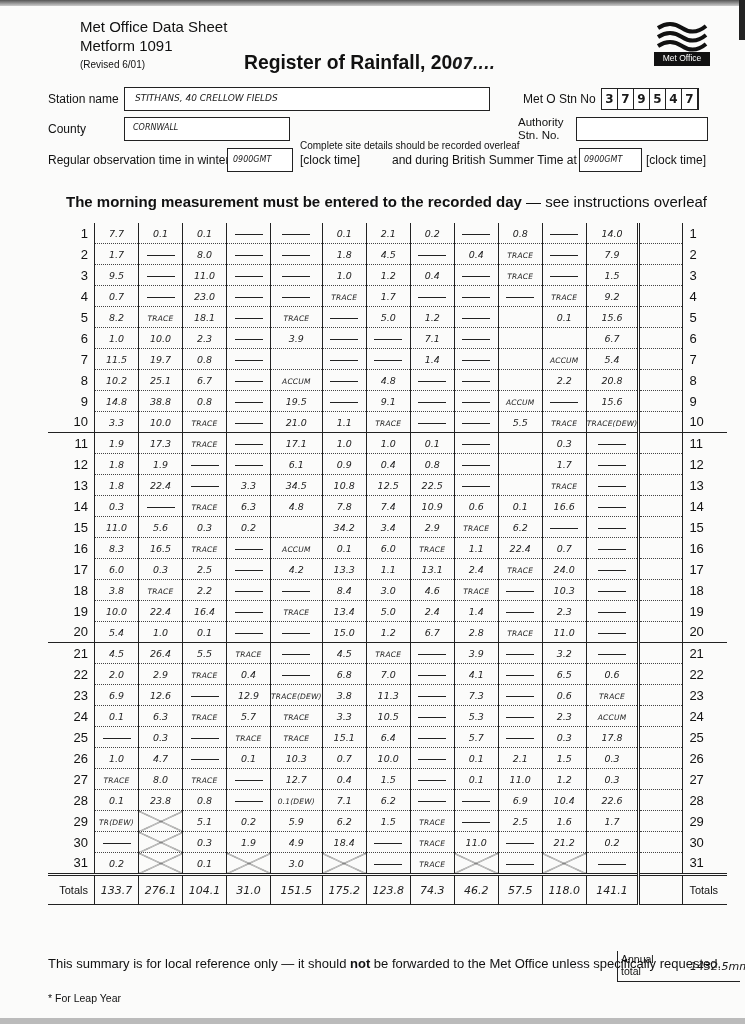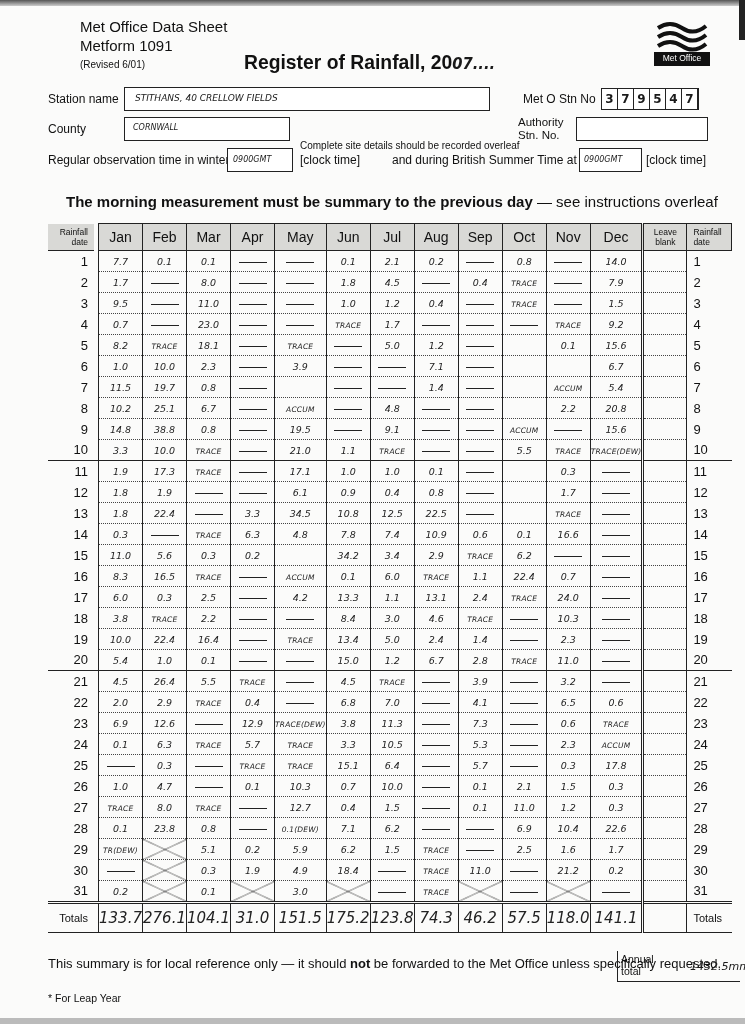--- a/index.html
+++ b/index.html
@@ -27,21 +27,21 @@
   .trace{font-size:7.5px;letter-spacing:0.2px;}
   .dash{display:inline-block;width:28px;border-top:1.5px solid #222;vertical-align:middle;}
   .xcell{background:
     linear-gradient(to top right,transparent calc(50% - 0.6px),#333 50%,transparent calc(50% + 0.6px)),
     linear-gradient(to bottom right,transparent calc(50% - 0.6px),#333 50%,transparent calc(50% + 0.6px));}
   .hcell{background:#d9d9d6;height:26px;font-size:14px;border:1px solid #222;}
   .ucell{background:#d9d9d6;height:18px;font-size:13px;border:1px solid #222;}
   .leave{width:42px;border-left:3px double #222;border-right:1px solid #222;border-bottom:1px dotted #444;}
   .rdate{width:38px;text-align:left !important;font-size:13px;padding-left:6px !important;border-left:1px solid #222;}
   .thick td{border-top:1.5px solid #222;}
-  .totrow td.mc{height:28px;border-top:3px double #222;border-bottom:1px solid #222;font-size:15px;margin-left:14px;}
+  .totrow td.mc{height:28px;border-top:3px double #222;border-bottom:1px solid #222;font-size:11px;margin-left:14px;}
   .small-h{font-size:8.5px;line-height:10px;}
   .foot1{position:absolute;left:48px;top:956px;font-size:13px;line-height:16px;}
   .foot2{position:absolute;left:48px;top:992px;font-size:10.5px;}
   .annual{position:absolute;left:617px;top:951px;width:122px;height:30px;border-left:1px solid #222;border-bottom:1px solid #222;}
   .annual .al{position:absolute;left:3px;top:2px;font-size:10.5px;line-height:12px;}
   .annual .av{position:absolute;left:48px;top:9px;font-size:11px;padding-left:24px;}
 </style>
 </head>
 <body>
 
@@ -91,43 +91,24 @@
 <div class="box" style="left:227px;top:148px;width:64px;height:22px;">
   <span class="hand" style="position:absolute;left:5px;top:6px;font-size:8px;">0900GMT</span>
 </div>
 <div class="lbl" style="left:300px;top:153px;">[clock time]</div>
 <div class="lbl" style="left:392px;top:153px;">and during British Summer Time at</div>
 <div class="box" style="left:579px;top:148px;width:61px;height:22px;">
   <span class="hand" style="position:absolute;left:4px;top:6px;font-size:8px;">0900GMT</span>
 </div>
 <div class="lbl" style="left:646px;top:153px;">[clock time]</div>
 
-<div class="instr"><b>The morning measurement must be summary to the previous day</b><span> — see instructions overleaf</span></div>
+<div class="instr"><b>The morning measurement must be entered to the recorded day</b><span> — see instructions overleaf</span></div>
 
 <table class="reg">
   <thead>
-    <tr>
-      <td class="datecol" style="background:#d9d9d6;height:26px;font-size:8.5px;line-height:10px;border-bottom:1px solid #222;">Rainfall date</td>
-      <td style="width:4px;"></td>
-
-    <td class="hcell">Jan</td>
-        <td class="hcell">Feb</td>
-        <td class="hcell">Mar</td>
-        <td class="hcell">Apr</td>
-        <td class="hcell">May</td>
-        <td class="hcell">Jun</td>
-        <td class="hcell">Jul</td>
-        <td class="hcell">Aug</td>
-        <td class="hcell">Sep</td>
-        <td class="hcell">Oct</td>
-        <td class="hcell">Nov</td>
-        <td class="hcell">Dec</td>
-        <td class="hcell small-h leave" style="border-bottom: 1px solid rgb(34, 34, 34);">Leave blank</td>
-        <td class="hcell small-h rdate">Rainfall date</td>
-      </tr>
     </thead>
   <tbody id="tbody">
       <tr>
         <td class="datecol">1</td>
         <td style="border-right: 1px solid rgb(34, 34, 34);"></td>
         <td class="mc"><span>7.7</span></td>
         <td class="mc"><span>0.1</span></td>
         <td class="mc"><span>0.1</span></td>
         <td class="mc"><span class="dash"></span></td>
         <td class="mc"><span class="dash"></span></td>

